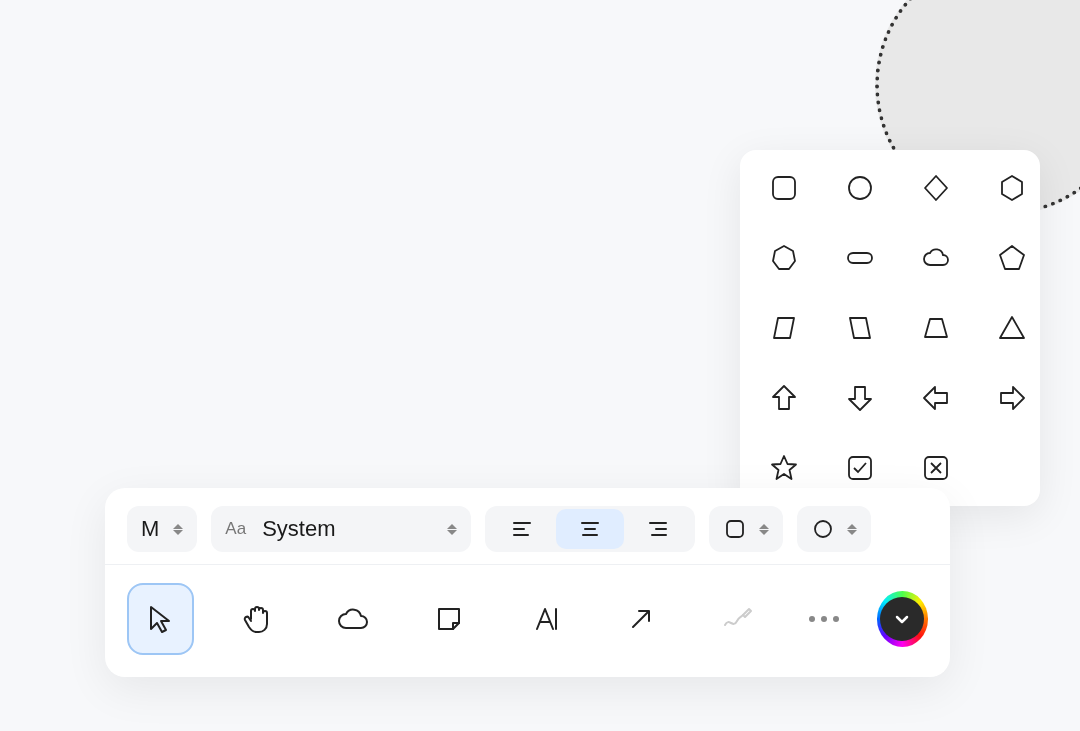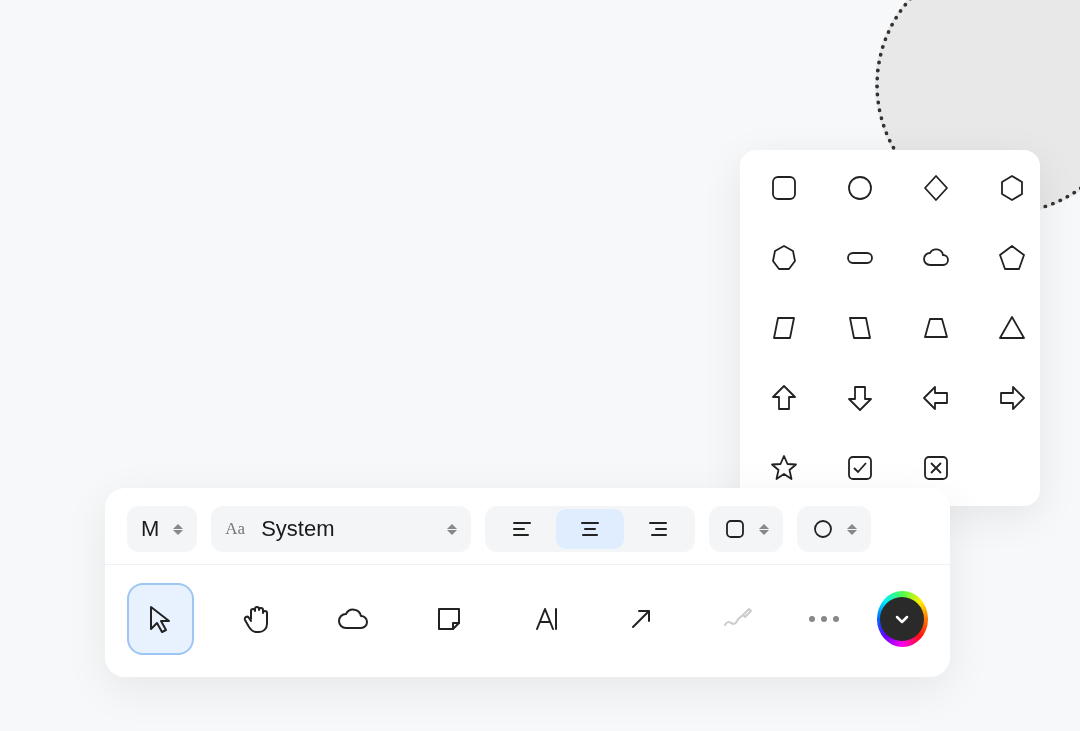--- a/index.html
+++ b/index.html
@@ -87,21 +87,21 @@
   gap: 1px;
   margin-left: 4px;
 }
 .stepper-arrows .up, .stepper-arrows .down {
   width: 0; height: 0; border-left: 5px solid transparent; border-right: 5px solid transparent;
 }
 .stepper-arrows .up { border-bottom: 5px solid #888; }
 .stepper-arrows .down { border-top: 5px solid #888; }
 
 .font-pill { width: 260px; justify-content: flex-start; }
-.font-pill .aa { font-size: 17px; color: #777; margin-right: 6px; font-family: Liberation Serif, serif; }
+.font-pill .aa { font-size: 17px; color: #777; margin-right: 6px; }
 .font-pill .stepper-arrows { margin-left: auto; }
 
 .align-group {
   display: flex;
   background: #f4f5f7;
   border-radius: 12px;
   height: 46px;
   padding: 3px;
   gap: 0;
 }

